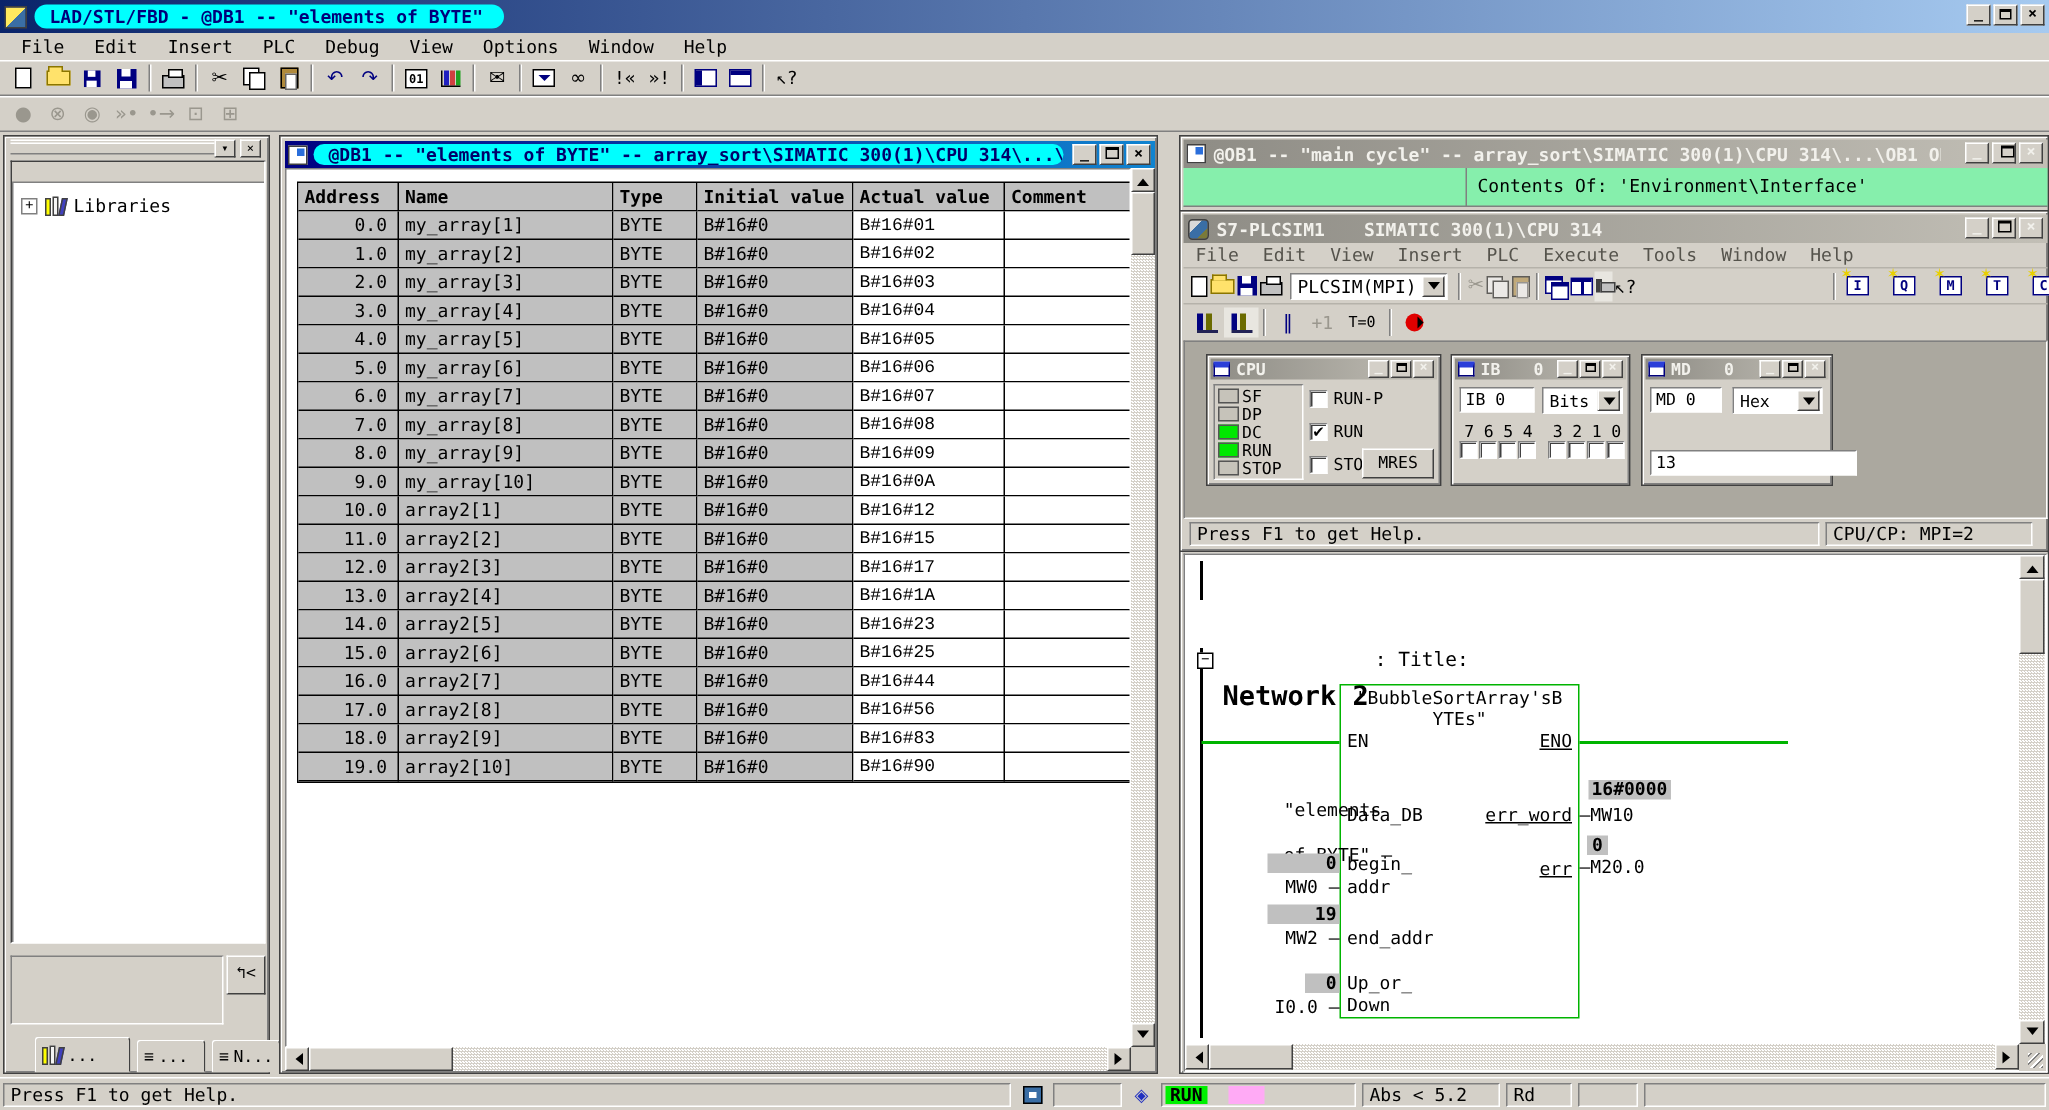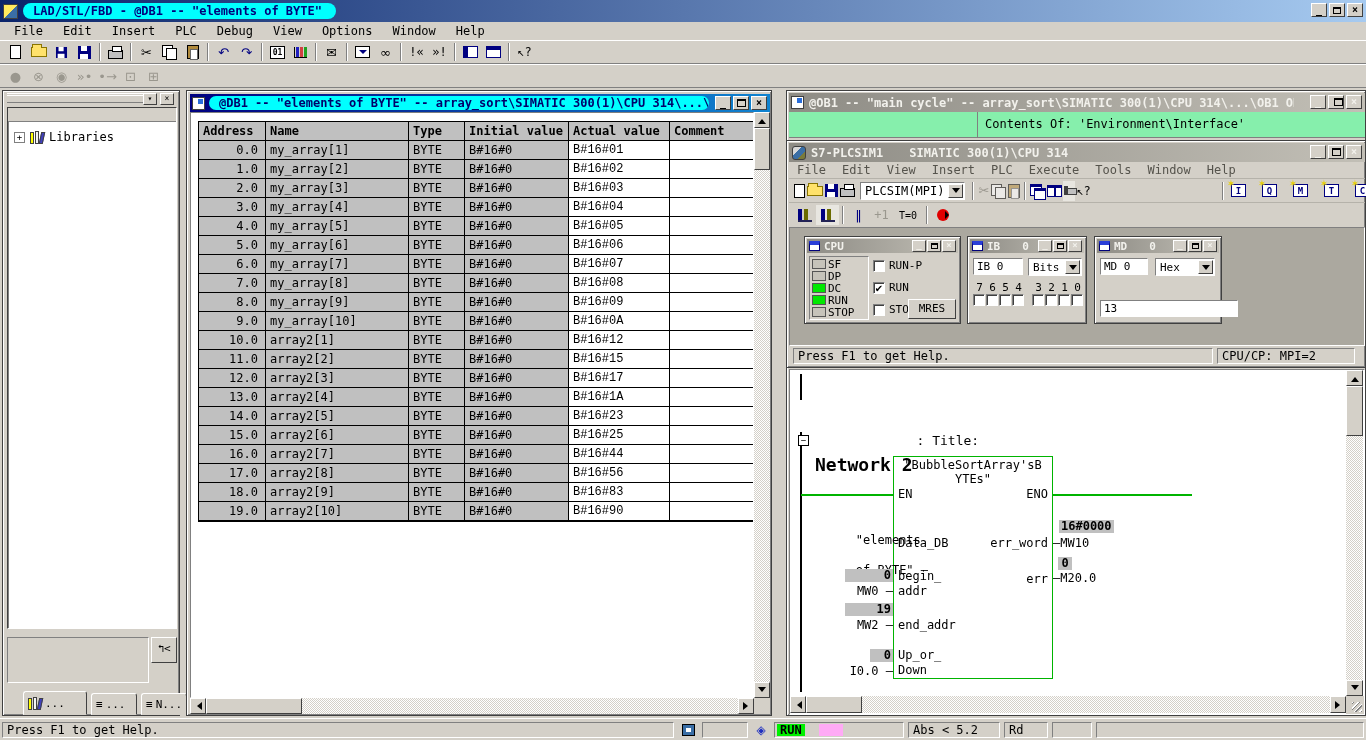--- a/index.html
+++ b/index.html
@@ -130,21 +130,21 @@
   #ob-contents .divider { position:absolute; left:188px; top:0; width:1px; height:26px; background:#808080; }
   #ob-contents span { position:absolute; left:196px; top:5px; }
   #ob-fill { left:2px; top:47px; width:576px; height:231px; background:#d4d0c8; }
   #lad { left:2px; top:278px; width:576px; height:346px; background:#fff; border:1px solid; border-color:#808080 #fff #fff #808080; overflow:hidden; }
   .rail { position:absolute; left:10px; width:2px; background:#000; }
   #net-head { position:absolute; left:8px; top:36px; display:flex; align-items:center; gap:6px; }
   .net-box { width:11px; height:11px; background:#fff; border:1px solid #000; font-size:9px; line-height:9px; text-align:center; }
   #fb { position:absolute; left:103px; top:86px; width:160px; height:223px; border:1px solid #00b400; }
   #fb div { position:absolute; line-height:14px; white-space:nowrap; }
   .fbname { left:0; right:0; text-align:center; }
-  .fb-l { left:4px; } .fb-r { right:4px; text-align:right; }
+  .fb-l { left:4px; } .fb-r { right:4px; text-align:right;text-decoration:underline; }
   .wire { position:absolute; height:2px; background:#00b400; }
   .lad-txt { position:absolute; line-height:15px; white-space:pre; }
   .mon { position:absolute; background:#c0c0c0; font-weight:bold; line-height:13px; padding:0 2px; }
   #lad-vsb { position:absolute; left:556px; top:0; width:17px; height:326px; }
   #lad-hsb { position:absolute; left:0; top:326px; width:556px; height:17px; }
   #lad-corner { position:absolute; left:556px; top:326px; width:18px; height:18px; background:#d4d0c8; }
   #lad-corner::after { content:""; position:absolute; right:2px; bottom:2px; width:10px; height:10px; background:repeating-linear-gradient(135deg,#fff 0 1px,#808080 1px 2px,transparent 2px 4px); }
 
   
   #simwin { left:786px; top:52px; width:580px; height:228px; }

